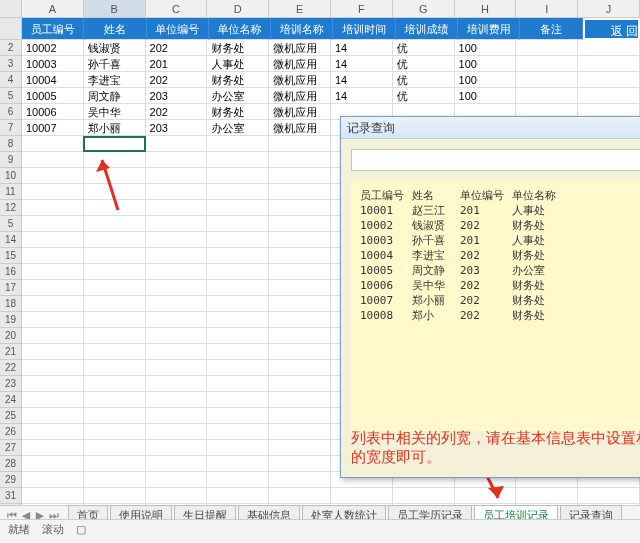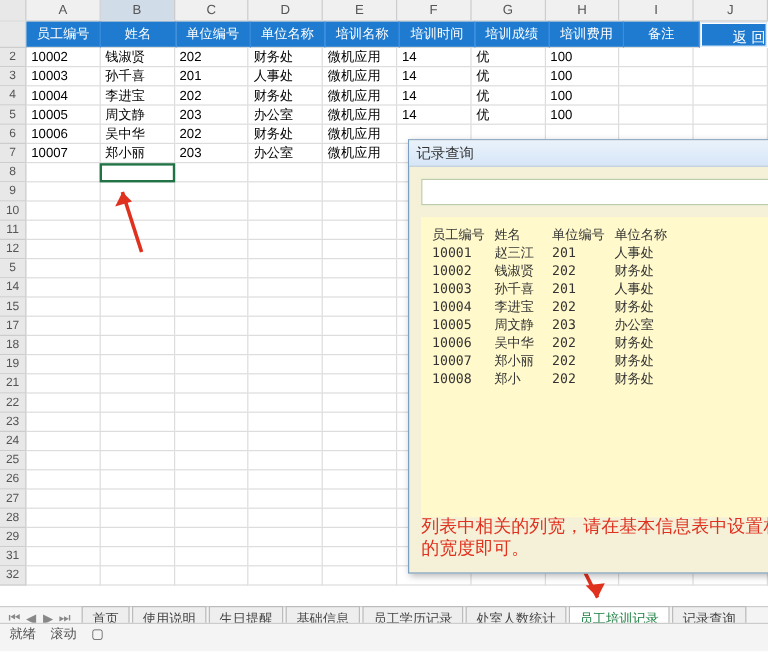--- a/index.html
+++ b/index.html
@@ -268,20 +268,33 @@
         <div class="cell"></div>
         <div class="cell"></div>
         <div class="cell"></div>
         <div class="cell"></div>
         <div class="cell"></div>
         <div class="cell"></div>
         <div class="cell"></div>
         <div class="cell"></div>
       </div>
       <div class="grid-row">
+        <div class="row-num">16</div>
+        <div class="cell"></div>
+        <div class="cell"></div>
+        <div class="cell"></div>
+        <div class="cell"></div>
+        <div class="cell"></div>
+        <div class="cell"></div>
+        <div class="cell"></div>
+        <div class="cell"></div>
+        <div class="cell"></div>
+        <div class="cell"></div>
+      </div>
+      <div class="grid-row">
         <div class="row-num">17</div>
         <div class="cell"></div>
         <div class="cell"></div>
         <div class="cell"></div>
         <div class="cell"></div>
         <div class="cell"></div>
         <div class="cell"></div>
         <div class="cell"></div>
         <div class="cell"></div>
         <div class="cell"></div>
@@ -295,20 +308,33 @@
         <div class="cell"></div>
         <div class="cell"></div>
         <div class="cell"></div>
         <div class="cell"></div>
         <div class="cell"></div>
         <div class="cell"></div>
         <div class="cell"></div>
       </div>
       <div class="grid-row">
         <div class="row-num">19</div>
+        <div class="cell"></div>
+        <div class="cell"></div>
+        <div class="cell"></div>
+        <div class="cell"></div>
+        <div class="cell"></div>
+        <div class="cell"></div>
+        <div class="cell"></div>
+        <div class="cell"></div>
+        <div class="cell"></div>
+        <div class="cell"></div>
+      </div>
+      <div class="grid-row">
+        <div class="row-num">20</div>
         <div class="cell"></div>
         <div class="cell"></div>
         <div class="cell"></div>
         <div class="cell"></div>
         <div class="cell"></div>
         <div class="cell"></div>
         <div class="cell"></div>
         <div class="cell"></div>
         <div class="cell"></div>
         <div class="cell"></div>
@@ -546,22 +572,22 @@
     <span>⏮</span>
     <span>◀</span>
     <span>▶</span>
     <span>⏭</span>
   </div>
   <div id="tab-list" style="display:flex;text-decoration:underline;">
       <div class="tab">首页</div>
       <div class="tab">使用说明</div>
       <div class="tab">生日提醒</div>
       <div class="tab">基础信息</div>
+      <div class="tab">处室人数统计</div>
       <div class="tab">员工学历记录</div>
-      <div class="tab">处室人数统计</div>
       <div class="tab active">员工培训记录</div>
       <div class="tab">记录查询</div>
     </div>
 </div>
 
 <div class="status">
   <span>就绪</span>
   <span>滚动</span>
   <span>▢</span>
 </div>

